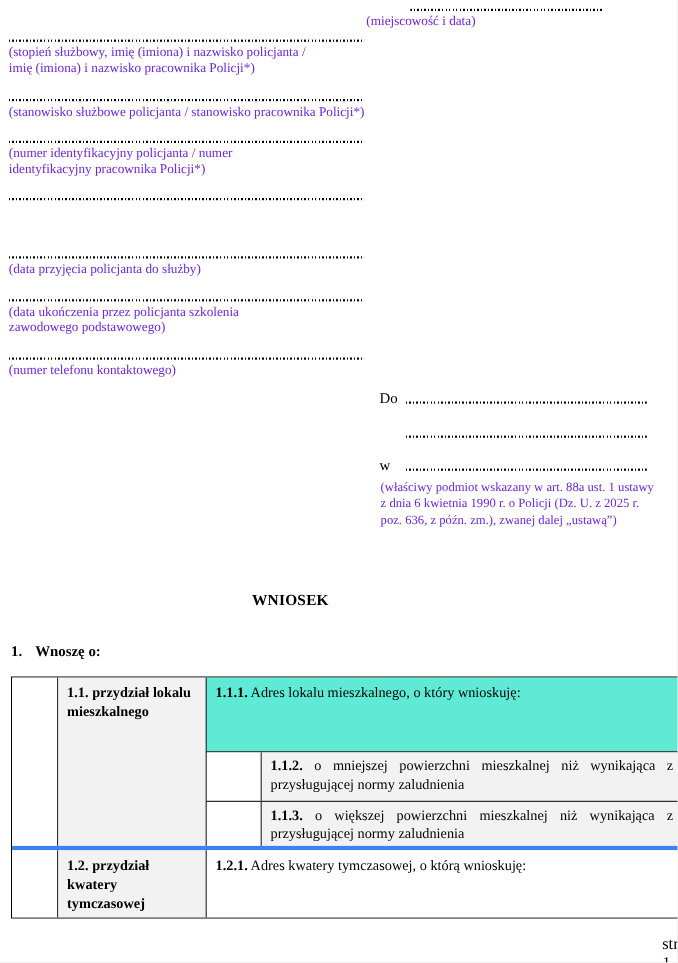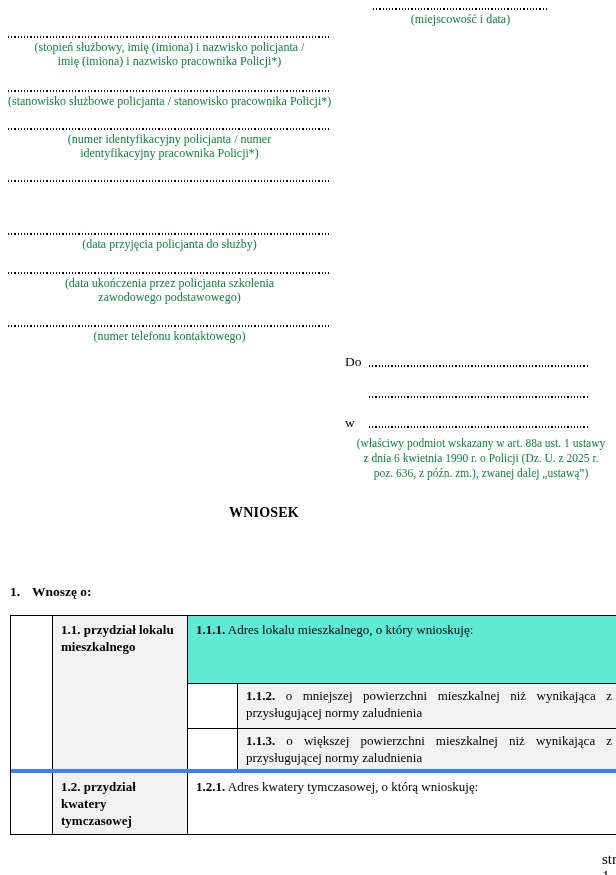--- a/index.html
+++ b/index.html
@@ -15,43 +15,42 @@
     overflow: hidden;
   }
   .dotline {
     height: 1.6px;
     background-image: repeating-linear-gradient(90deg, #000 0 1.3px, transparent 1.3px 3.2px);
   }
   .abs { position: absolute; }
   .caption {
     font-size: 12px;
     line-height: 14px;
-    text-align: center;
     white-space: pre;
-    color: #15803d;
+    color: #6d28d9;
   }
   
   .tr-line { left: 373px; top: 8px; width: 175px; }
   .tr-caption { left: 333px; top: 12px; width: 255px; }
   
   .sigline { left: 8px; width: 323px; }
   .sigcap { left: 8px; width: 323px; }
   
   .addr-row {
     left: 345px; width: 243px; height: 16px;
     display: flex; align-items: flex-end;
     font-size: 13.5px; line-height: 16px; justify-content: center;
   }
   .addr-label { width: 24px; flex: 0 0 24px; }
   .addr-row .dotline { flex: 1 1 auto; margin-bottom: 3px; }
   .addr-caption { left: 346px; top: 436px; width: 270px; font-size: 11.5px; line-height: 15px; }
   
   .title-line {
     left: 0; width: 528px; text-align: center;
-    font-weight: bold; font-size: 14px; letter-spacing: 0.2px;
+    font-weight: bold; font-size: 14px; letter-spacing: 0.2px; margin-top: 34px;
   }
   
   .section-head {
     left: 10px; top: 584px; font-weight: bold; font-size: 13.5px;
     display: flex;
   }
   .section-num { width: 22px; }
   
   .form-table {
     left: 10px; top: 615px; width: 611px; height: 220px;

